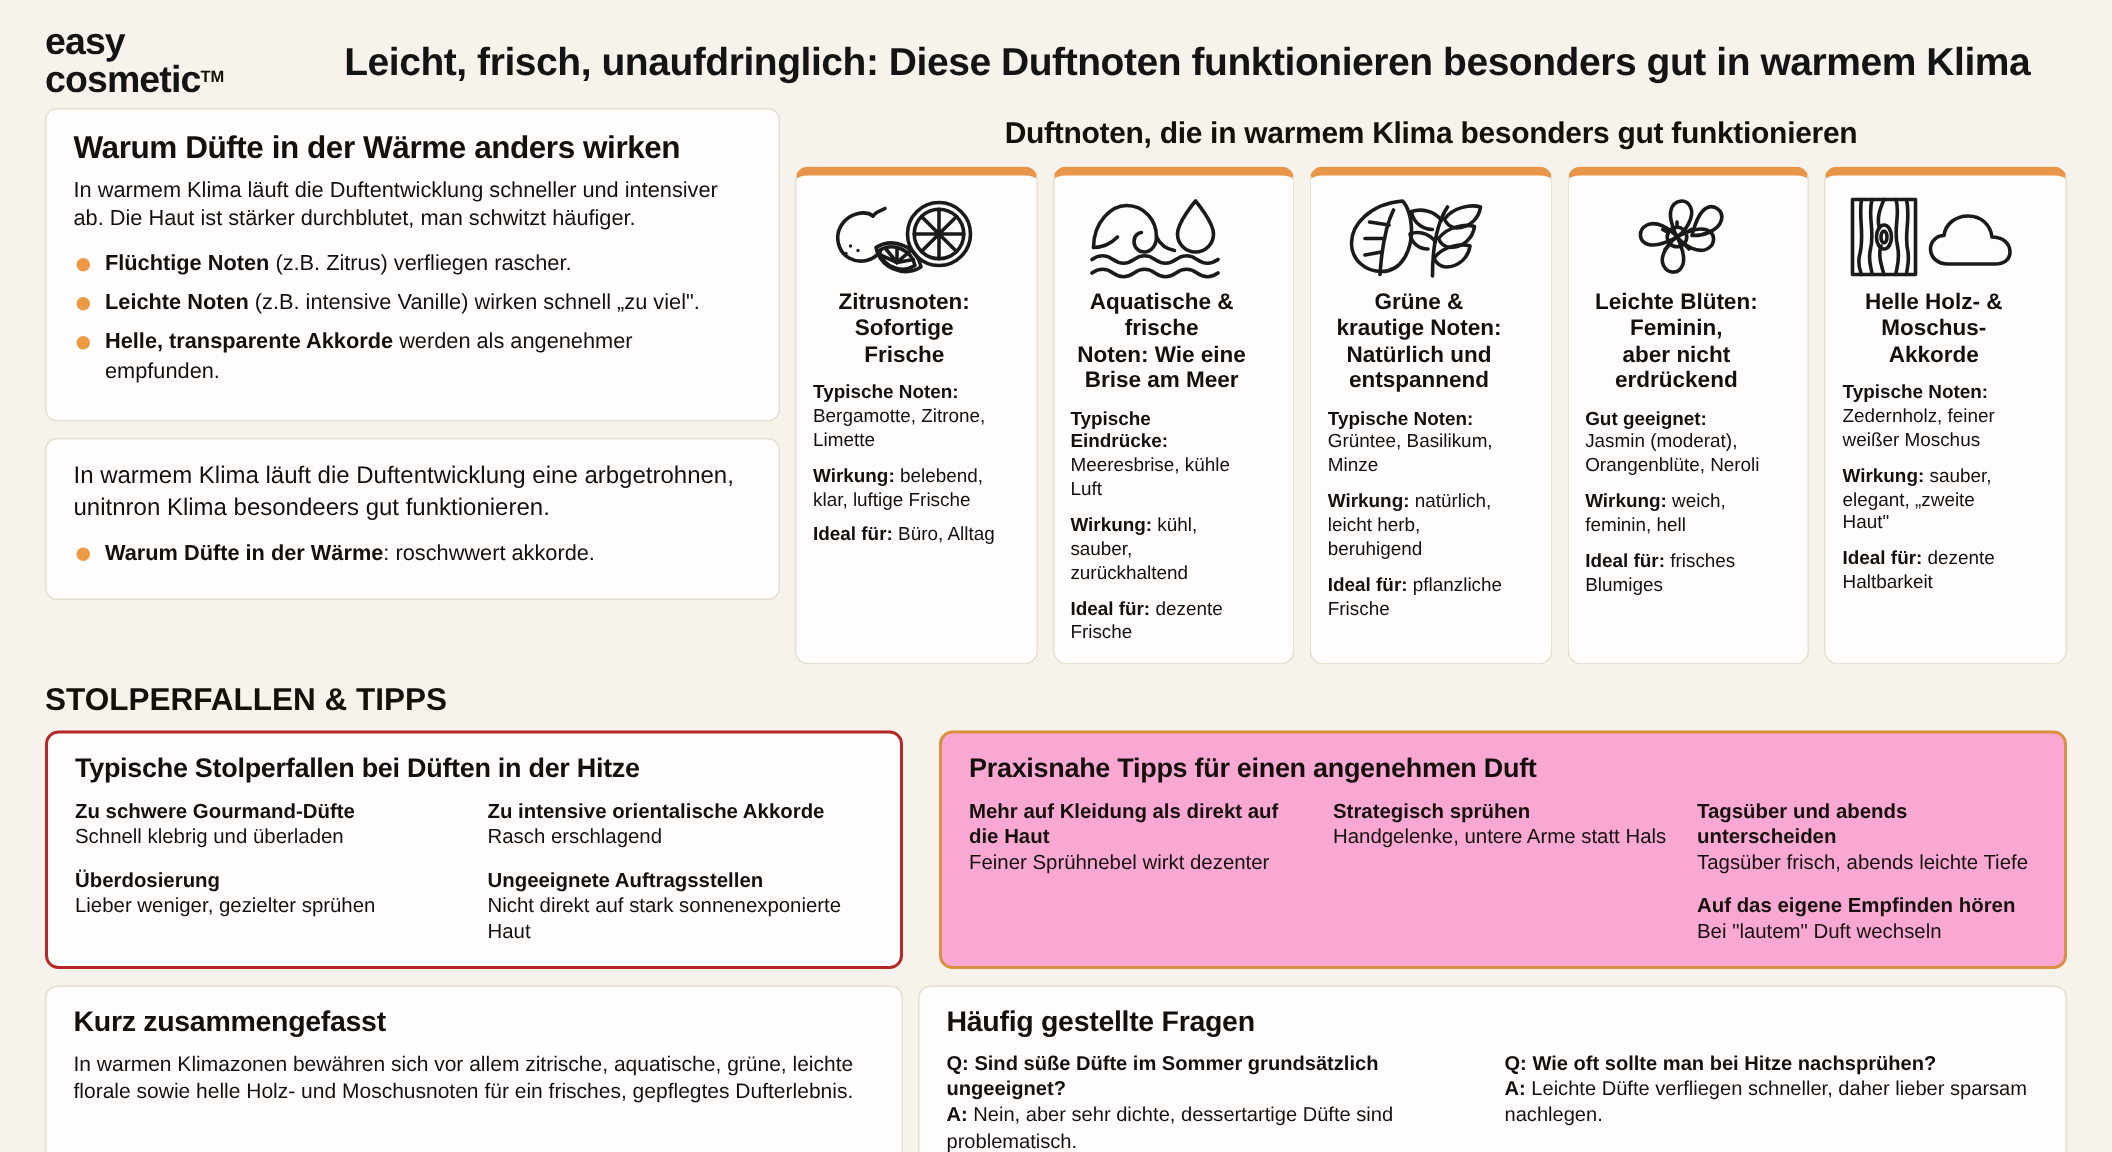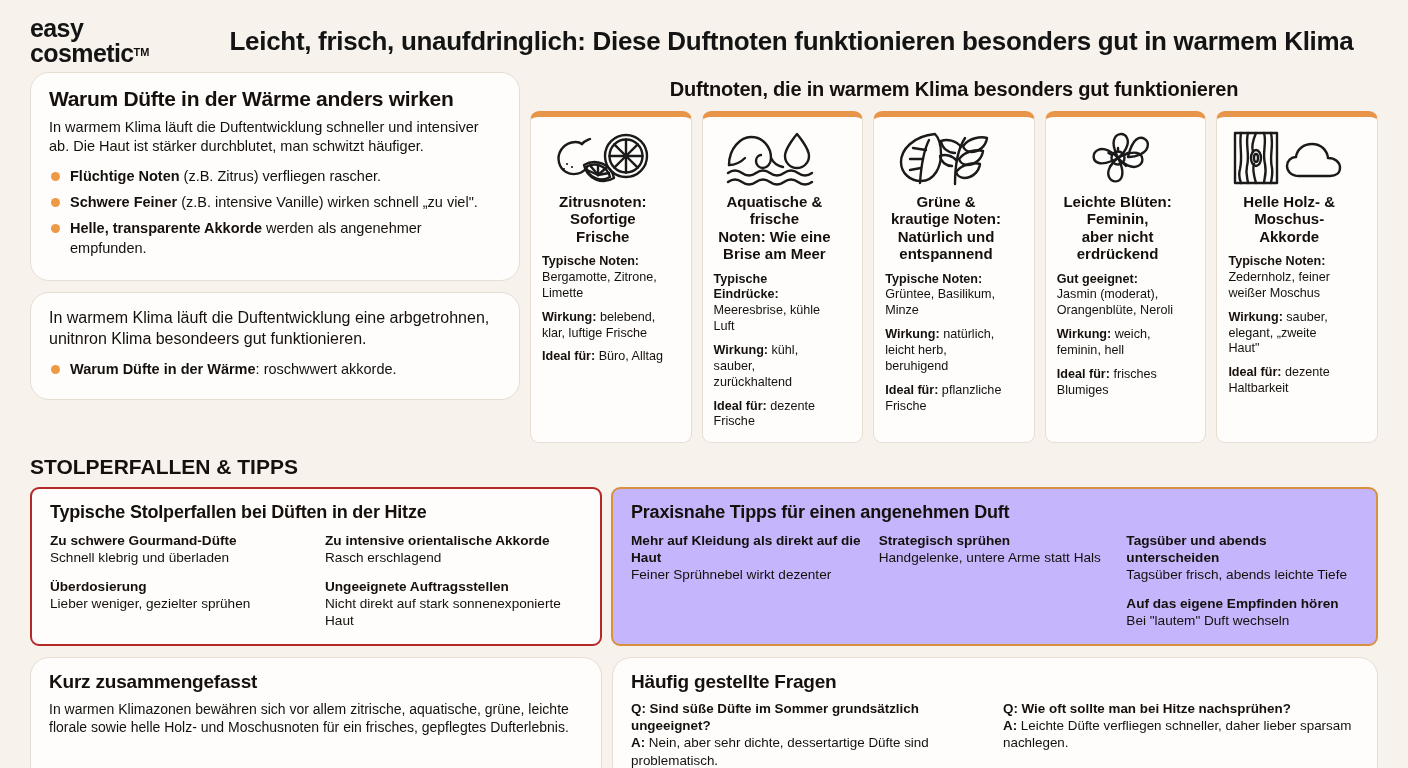--- a/index.html
+++ b/index.html
@@ -18,21 +18,21 @@
   .logo-l1, .logo-l2 { font-weight: 700; font-size: 25px; letter-spacing: -0.6px; color: #141414; }
   .logo-l2 { position: relative; display: inline-block; }
   .logo-tm { font-size: 11px; vertical-align: super; font-weight: 700; }
   .main-title {
     flex: 1; text-align: center; font-size: 26px; font-weight: 700;
     letter-spacing: -0.3px; color: #141414; white-space: nowrap;
   }
 
   
   .card {
-    background: #fffdfb; border: 1px solid #e6ded3; border-radius: 19px;
+    background: #fffdfb; border: 1px solid #e6ded3; border-radius: 8px;
   }
 
   
   .upper { display: flex; gap: 10px; padding: 0 30px; align-items: flex-start; }
   .col-left { width: 490px; flex: 0 0 490px; }
   .col-right { flex: 1; }
 
   .box-why { padding: 14px 18px 16px 18px; }
   .box-why h2 { font-size: 21px; font-weight: 700; margin-bottom: 7px; letter-spacing: -0.3px; }
   .box-why p.intro { font-size: 14.5px; line-height: 1.32; margin-bottom: 10px; }
@@ -71,26 +71,26 @@
   .fcard .row:last-child { margin-bottom: 0; }
   .fcard .row b { font-weight: 700; }
 
   
   .sec-head {
     font-size: 21px; font-weight: 700; letter-spacing: 0px;
     padding: 12px 30px 8px 30px;
   }
 
   
-  .tips-row { display: flex; gap: 9px; padding: 0 30px; align-items: stretch; }
+  .tips-row { display: flex; gap: 24px; padding: 0 30px; align-items: stretch; }
   .tips-left { width: 572px; flex: 0 0 572px; }
   .tips-right { flex: 1; }
 
   .outline-red { border: 2px solid #b52828; border-radius: 9px; background: #fffdfb; }
-  .outline-orange { border: 2px solid #d9913f; border-radius: 9px; background: #c4b5fd; }
+  .outline-orange { border: 2px solid #d9913f; border-radius: 9px; background: #f9a8d4; }
   .tipbox { padding: 13px 18px 14px 18px; height: 100%; }
   .tipbox h2 { font-size: 18px; font-weight: 700; margin-bottom: 10px; letter-spacing: -0.2px; }
   .cols2 { display: flex; gap: 18px; }
   .cols3 { display: flex; gap: 16px; }
   .cols2 > div { flex: 1 1 0; }
   .cols3 > div { flex: 1 1 0; }
   .item { margin-bottom: 12px; }
   .item:last-child { margin-bottom: 0; }
   .item .t { font-size: 13.6px; font-weight: 700; line-height: 1.24; }
   .item .d { font-size: 13.6px; line-height: 1.24; }
@@ -122,21 +122,21 @@
   </div>
 
   <div class="upper">
 
     <div class="col-left">
       <div class="card box-why">
         <h2>Warum Düfte in der Wärme anders wirken</h2>
         <p class="intro">In warmem Klima läuft die Duftentwicklung schneller und intensiver ab. Die Haut ist stärker durchblutet, man schwitzt häufiger.</p>
         <ul class="bullets" id="why-bullets">
             <li><b>Flüchtige Noten</b><span> (z.B. Zitrus) verfliegen rascher.</span></li>
-            <li><b>Schwere Feiner</b><span> (z.B. intensive Vanille) wirken schnell „zu viel".</span></li>
+            <li><b>Leichte Noten</b><span> (z.B. intensive Vanille) wirken schnell „zu viel".</span></li>
             <li><b>Helle, transparente Akkorde</b><span> werden als angenehmer empfunden.</span></li>
           </ul>
       </div>
 
       <div class="card box-why2">
         <p class="intro">In warmem Klima läuft die Duftentwicklung eine arbgetrohnen, unitnron Klima besondeers gut funktionieren.</p>
         <ul class="bullets" id="why2-bullets">
             <li><b>Warum Düfte in der Wärme</b><span>: roschwwert akkorde.</span></li>
           </ul>
       </div>

